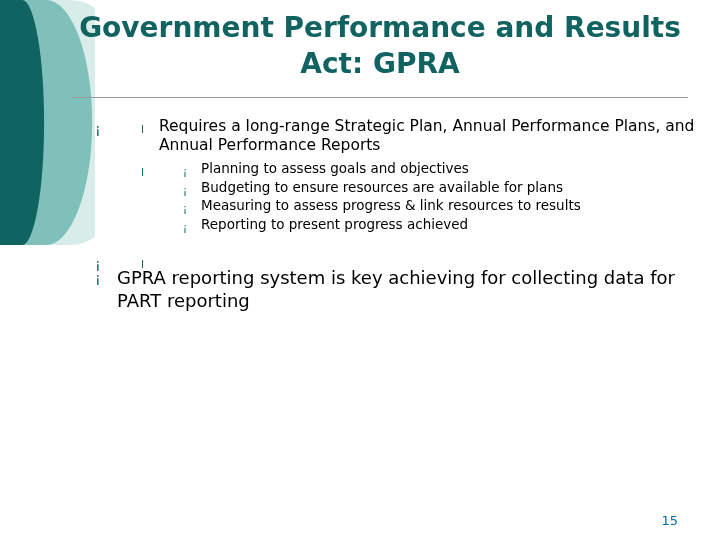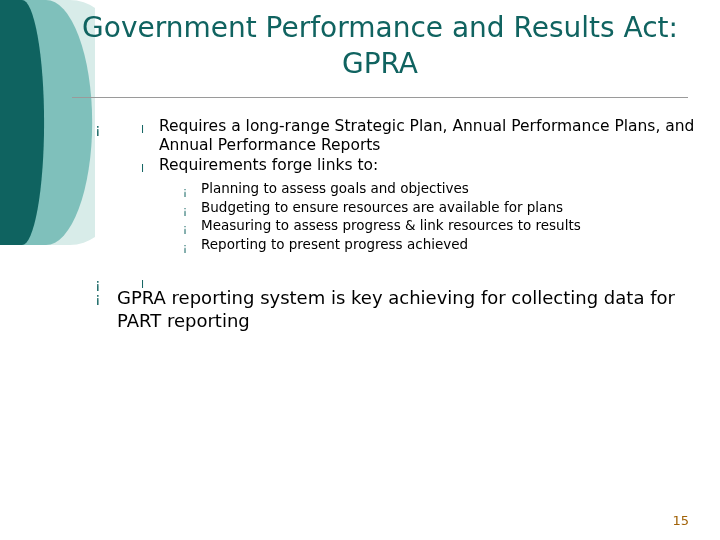--- a/index.html
+++ b/index.html
@@ -36,20 +36,21 @@
   .title {
     position: absolute;
     left: 72px;
     top: 10px;
     width: 616px;
     text-align: center;
     color: #106360;
     font-size: 28px;
     line-height: 36px;
     letter-spacing: 0px;
+    font-weight: bold;
   }
 
   .title-rule {
     position: absolute;
     left: 72px;
     top: 97px;
     width: 616px;
     height: 1px;
     background: #9a9a9a;
   }
@@ -127,24 +128,24 @@
     left: 24px;
     font-size: 10px;
     top: 3px;
   }
   .lvl3 > li.italic > .txt {
   }
   .spacer-md { height: 12px; }
 
   .page-number {
     position: absolute;
-    right: 31px;
+    right: 42px;
     bottom: 12px;
     font-size: 13px;
-    color: #a16207;
+    color: #0369a1;
   }
 </style>
 </head>
 <body>
 
 <div class="slide">
 
   <svg class="deco" viewBox="0 0 95 245" preserveAspectRatio="none">
     <path d="M0,0 L70,0 A 70 122 0 0 1 70,245 L0,245 Z" fill="#d8ece9"></path>
     <path d="M0,0 L46,0 A 46 122 0 0 1 46,245 L0,245 Z" fill="#7fc0bb"></path>
@@ -160,21 +161,20 @@
       <li>
         <span class="bullet-mark">¡</span>
 
         <ul class="lvl2">
           <li>
             <span class="bullet-mark">l</span>
             <span class="txt">Requires a long-range Strategic Plan, Annual Performance Plans, and Annual Performance Reports</span>
           </li>
           <li>
             <span class="bullet-mark">l</span>
-            <span class="txt">Requirements forge links to:</span>
 
             <ul class="lvl3">
               <li>
                 <span class="bullet-mark">¡</span>
                 <span class="txt">Planning to assess goals and objectives</span>
               </li>
               <li>
                 <span class="bullet-mark">¡</span>
                 <span class="txt">Budgeting to ensure resources are available for plans</span>
               </li>

